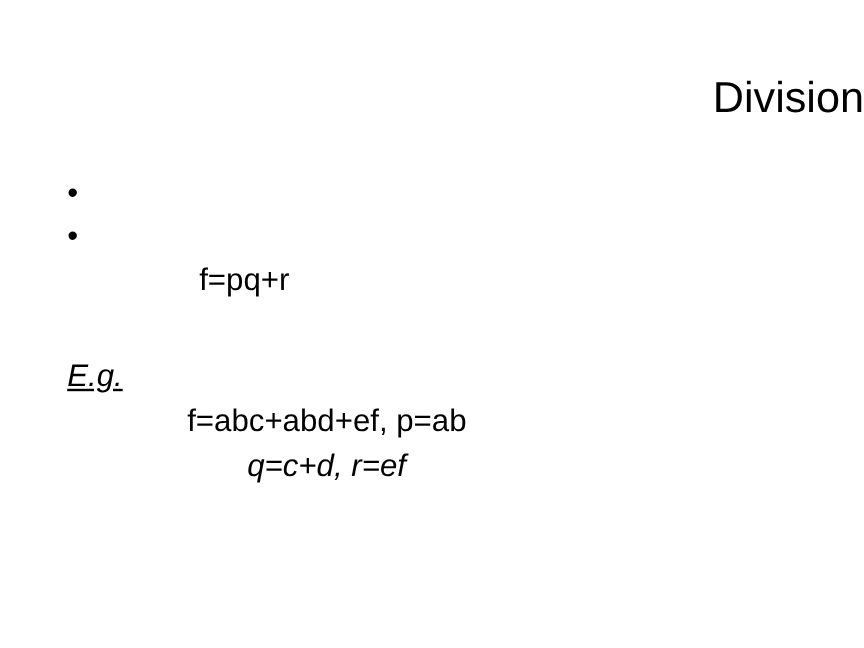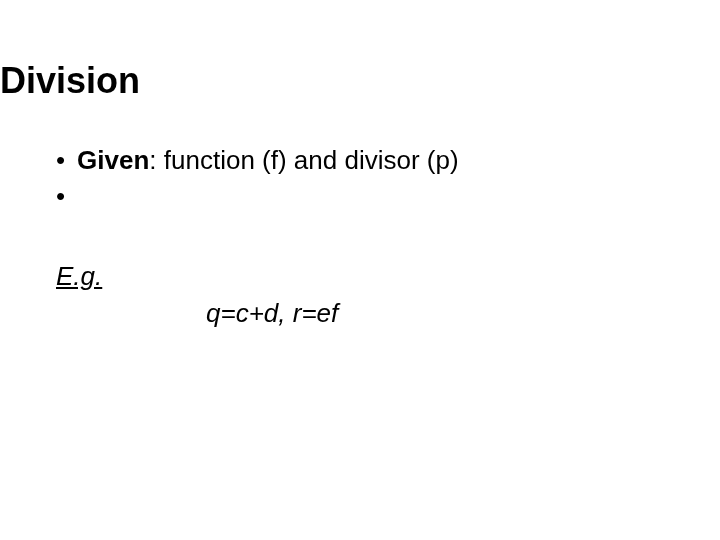--- a/index.html
+++ b/index.html
@@ -10,23 +10,23 @@
       color: #000000;
       position: relative;
     }
     .slide {
       width: 720px;
       height: 540px;
       position: relative;
       padding: 0;
     }
     .title {
-      text-align: left;
+      text-align: right;
       font-size: 36px;
-      font-weight: 700;
+      font-weight: 400;
       margin-top: 60px;
       margin-bottom: 42px;
     }
     .content {
       padding-left: 56px;
       padding-right: 40px;
     }
     .bullet {
       font-size: 26px;
       line-height: 1.3;
@@ -60,27 +60,26 @@
   </style>
 </head>
 <body>
 
 <div class="slide">
   <h1 class="title">Division</h1>
 
   <div class="content">
     <div class="bullet">
       <span class="bullet-mark">•</span>
-      <span>
-        <span class="bold">Given</span><span>:  function (f) and divisor (p)</span>
-      </span>
     </div>
     <div class="bullet">
       <span class="bullet-mark">•</span>
     </div>
+    <div class="indent1">f=pq+r</div>
 
     <div class="bullet eg">
       <span class="italic">E.g.</span>
     </div>
+    <div class="example-line1">f=abc+abd+ef,  p=ab</div>
     <div class="example-line2">q=c+d, r=ef</div>
   </div>
 
 </div>
 
 </body></html>

